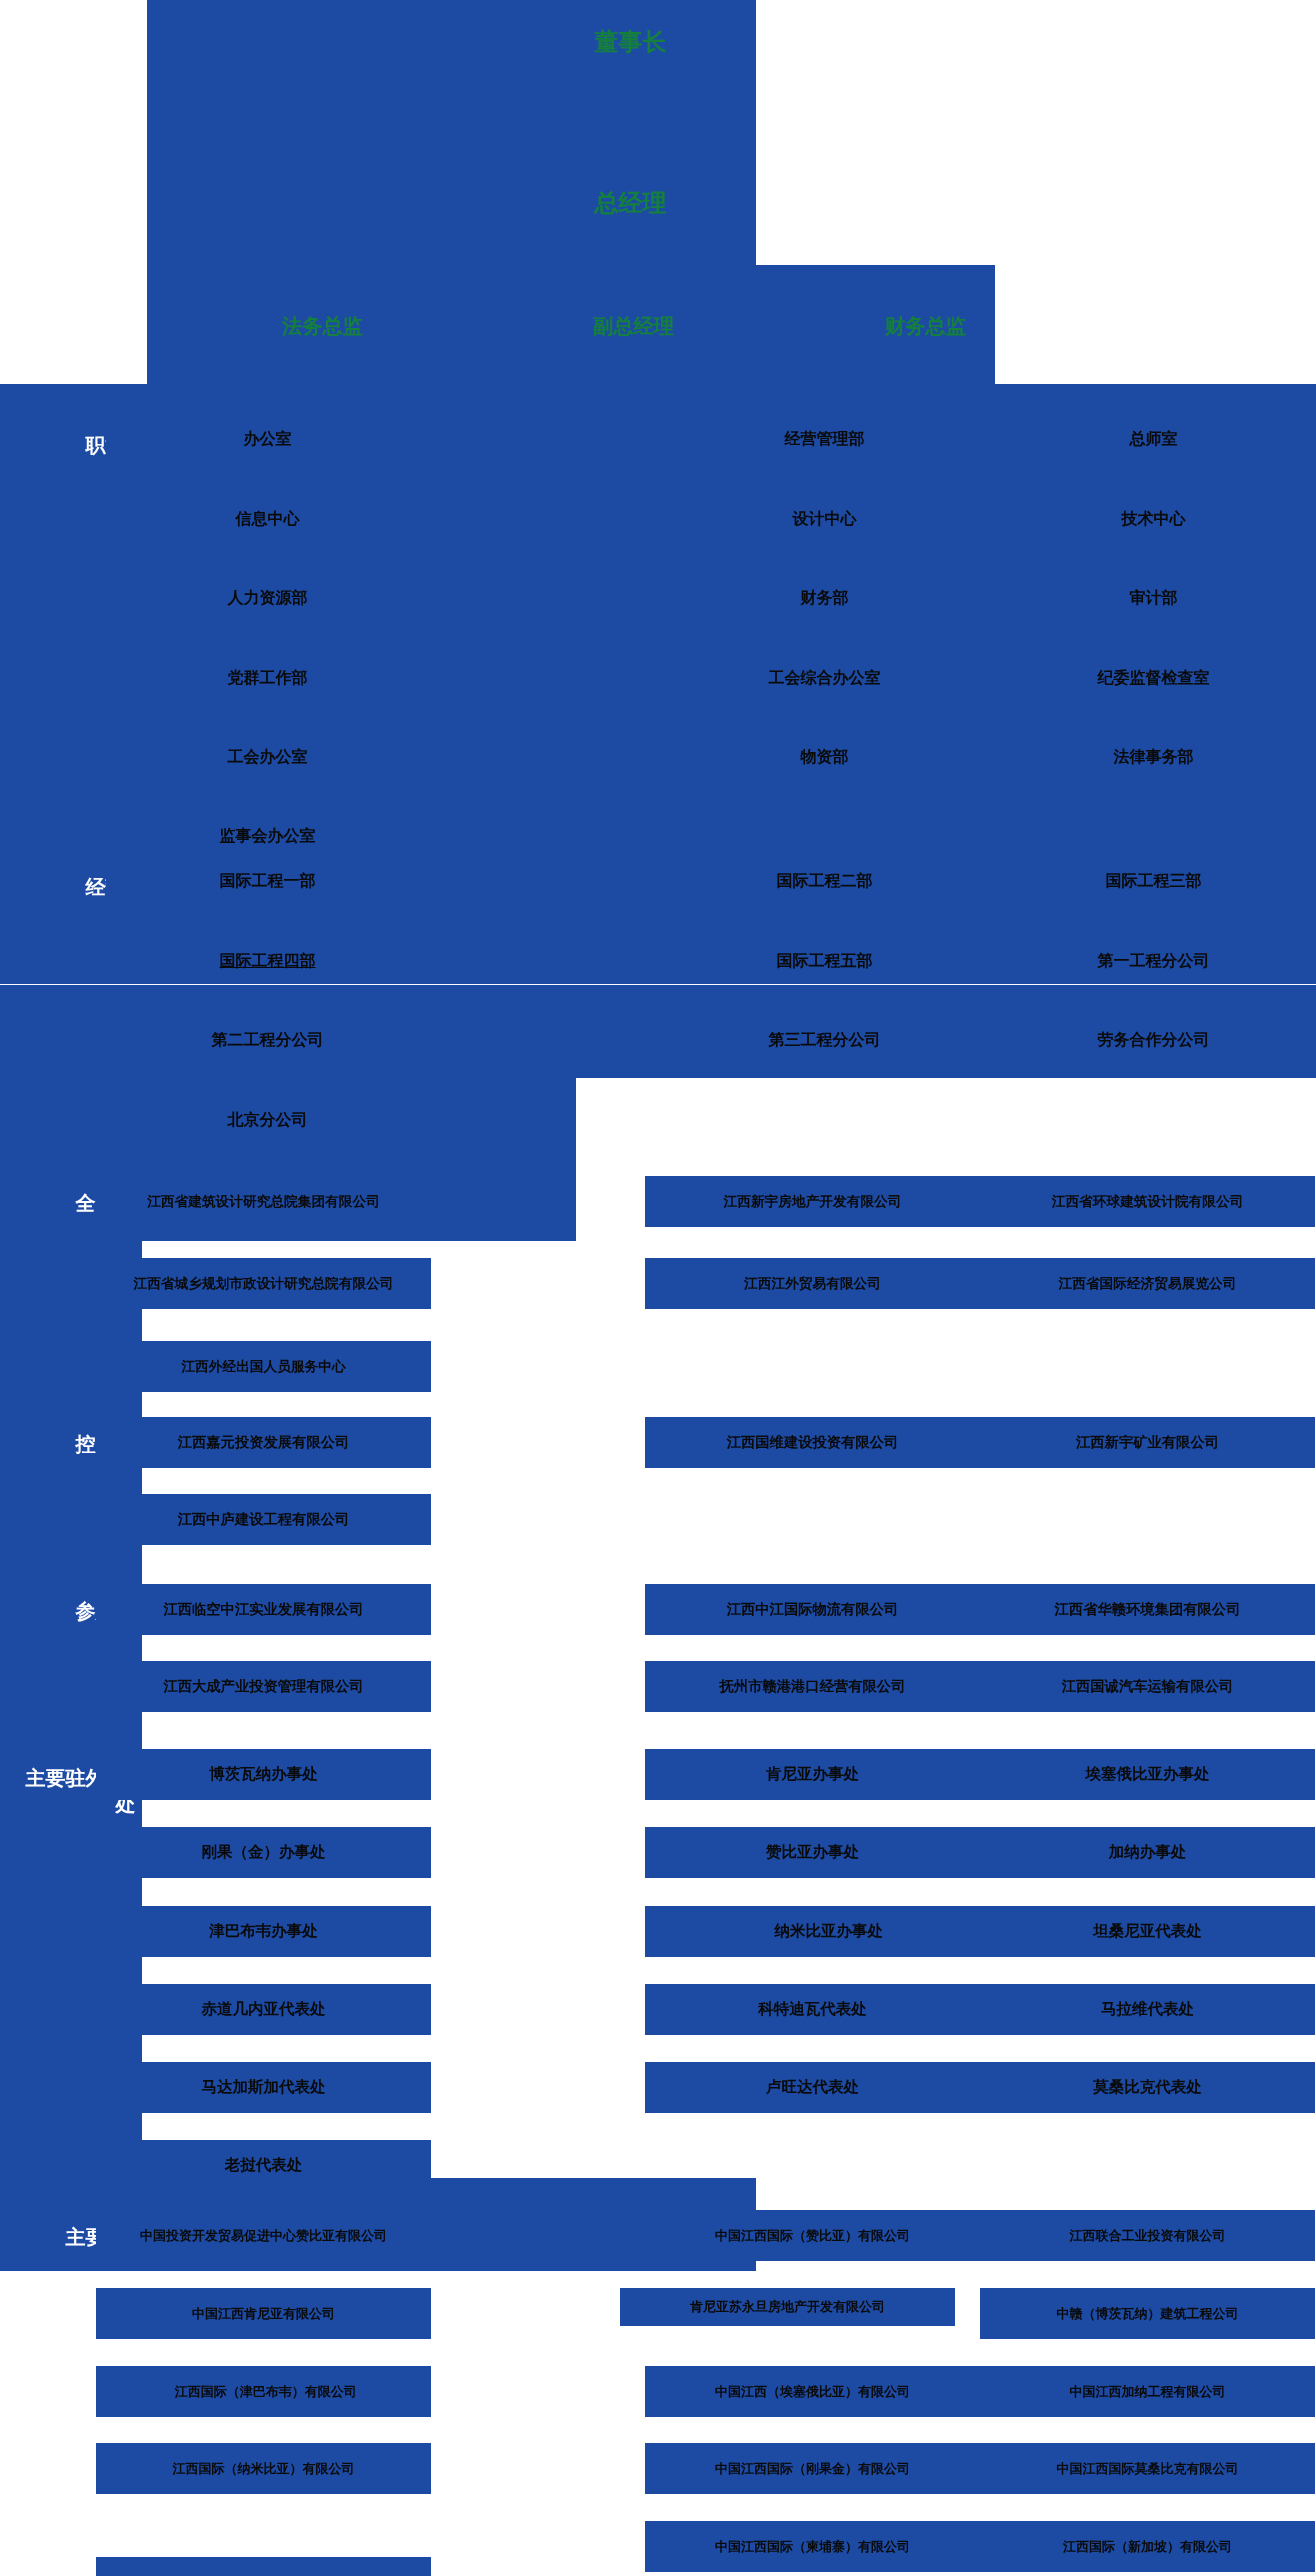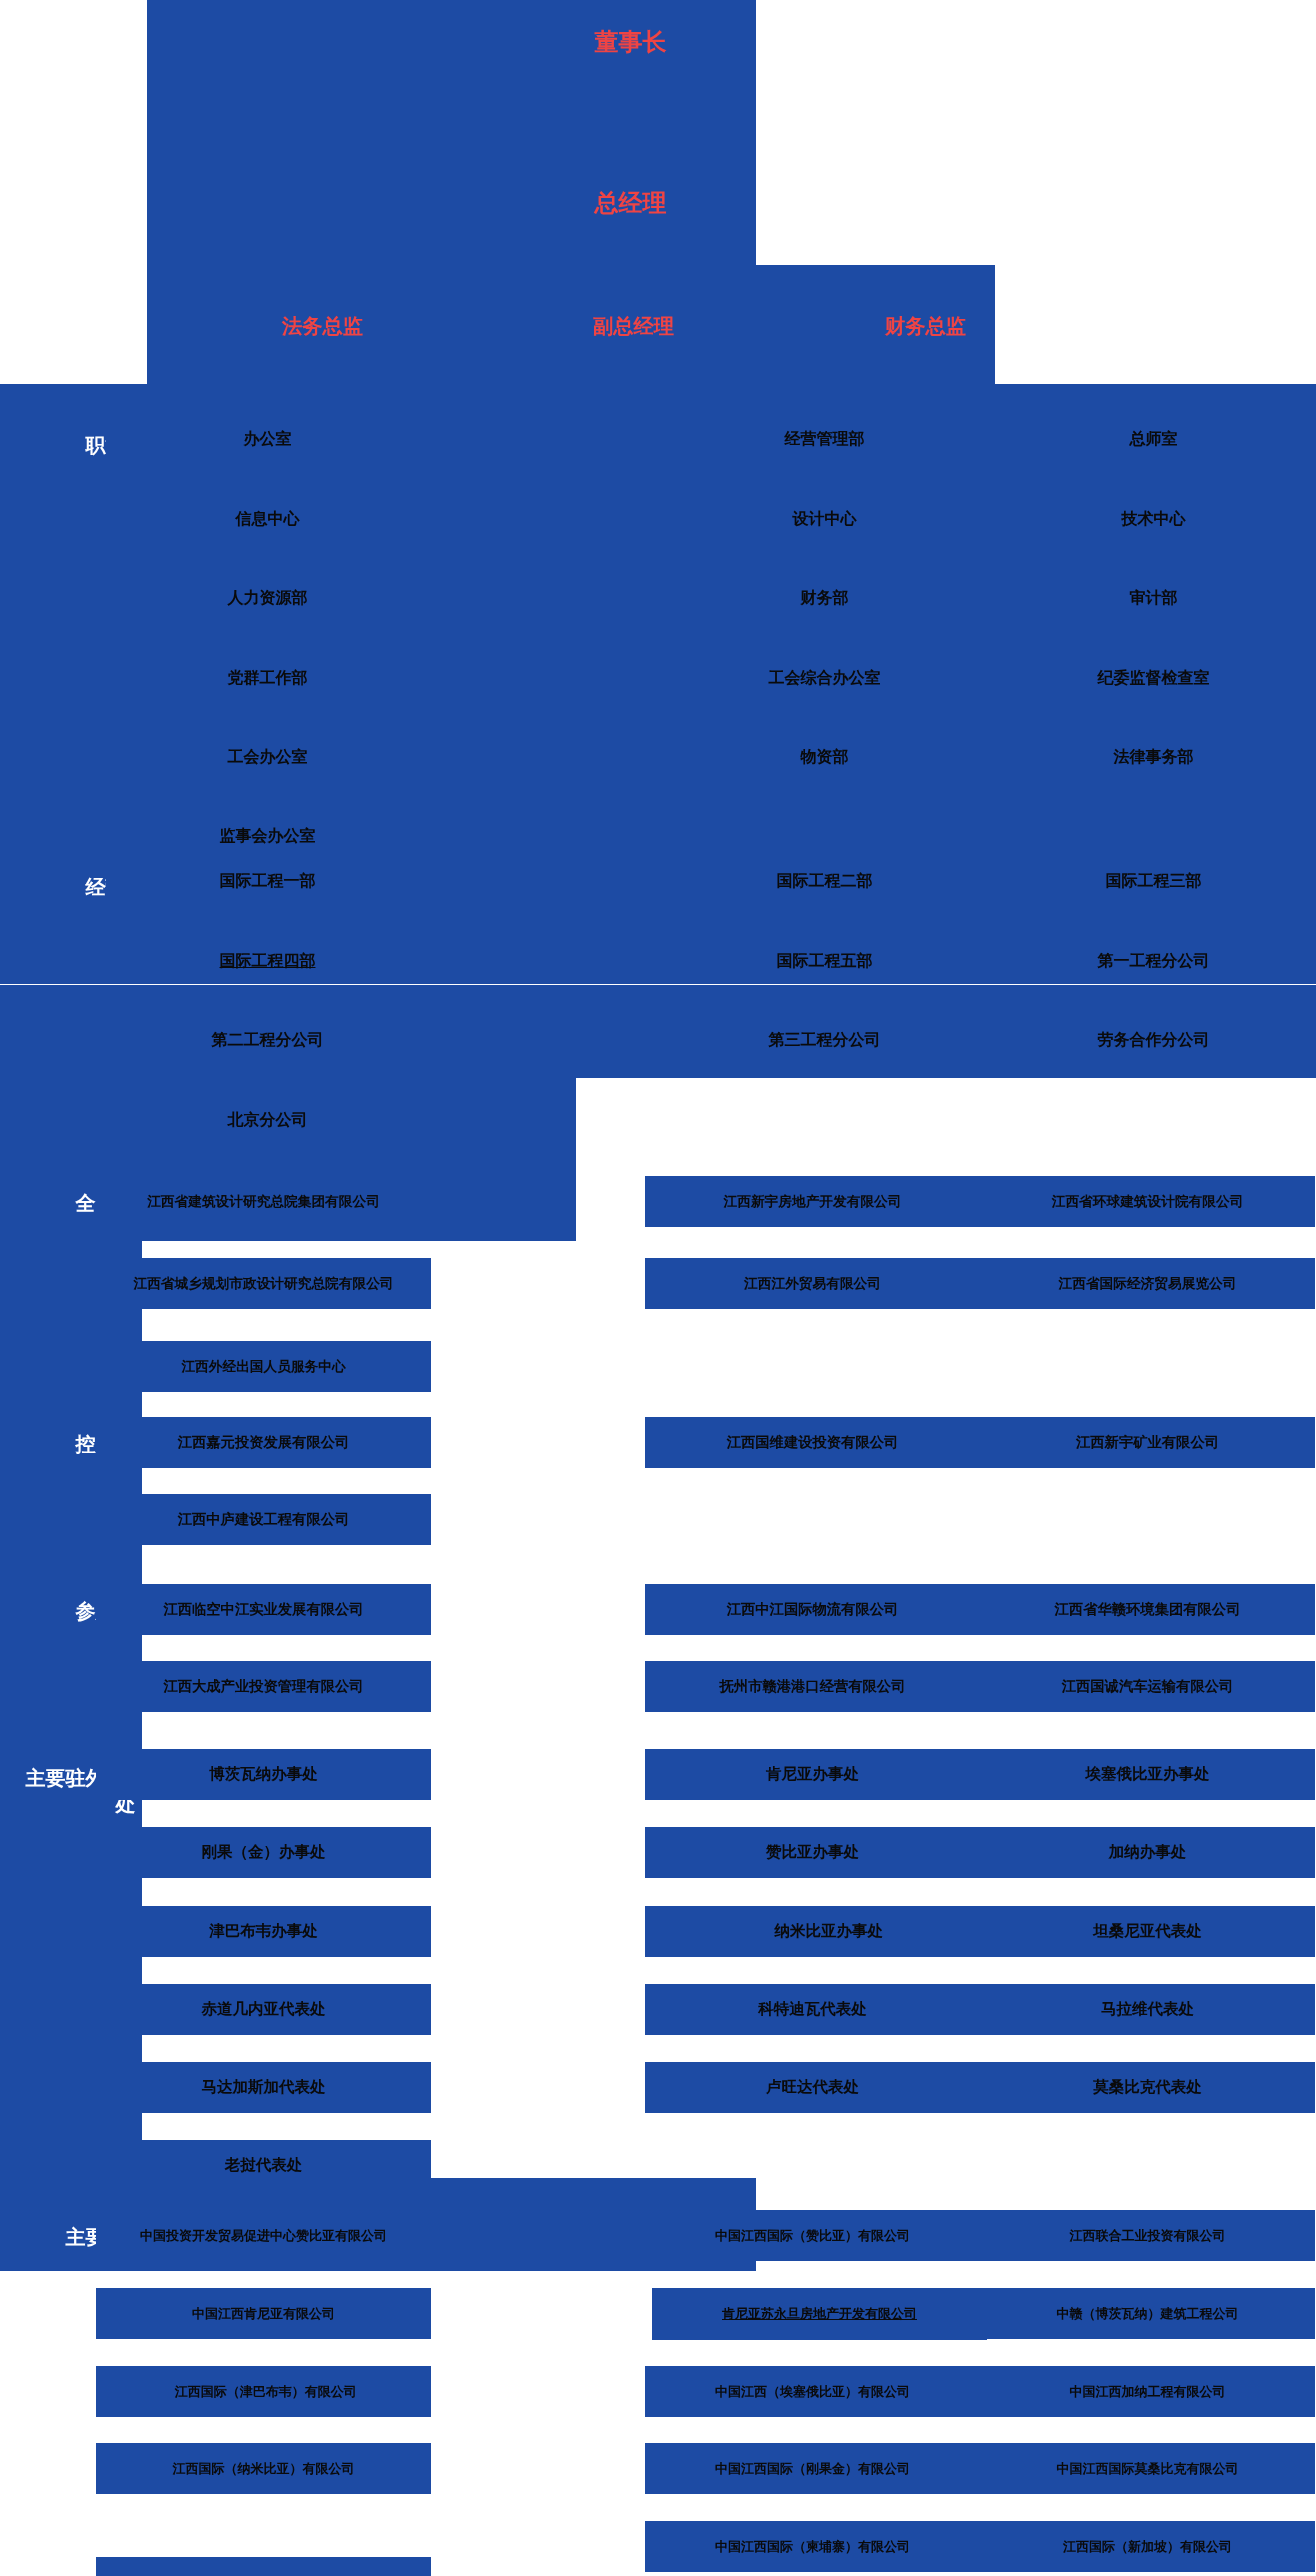--- a/index.html
+++ b/index.html
@@ -4,21 +4,21 @@
 <style>
   html,body{margin:0;padding:0;background:#ffffff;}
   body{font-family:"DejaVu Sans","Liberation Sans",sans-serif;}
   #chart{position:relative;width:1317px;height:2576px;background:#ffffff;overflow:hidden;}
 
   
   .blk{position:absolute;background:#1d4ba4;}
   .node{position:absolute;background:#1d4ba4;color:#0a0a0a;display:flex;align-items:center;
         justify-content:center;text-align:center;font-weight:700;line-height:1.2;
         box-sizing:border-box;padding:1.2px 3.6px;}
-  .topnode{position:absolute;color:#ef4444;display:flex;align-items:center;justify-content:center;
+  .topnode{position:absolute;color:#15803d;display:flex;align-items:center;justify-content:center;
            text-align:center;font-weight:700;}
   .rowlabel{position:absolute;color:#ffffff;display:flex;align-items:center;justify-content:center;
             text-align:center;font-weight:700;line-height:1.3;}
 </style>
 </head>
 <body>
 
 <div id="chart">
 
   <div class="blk" style="left:147px;top:0;width:609px;height:265px;"></div>
@@ -102,21 +102,21 @@
       <div class="node" style="left: 980px; top: 1984px; width: 335px; height: 51px; font-size: 15.5px;">马拉维代表处</div>
       <div class="node" style="left: 96px; top: 2062px; width: 335px; height: 51px; font-size: 15.5px;">马达加斯加代表处</div>
       <div class="node" style="left: 645px; top: 2062px; width: 335px; height: 51px; font-size: 15.5px;">卢旺达代表处</div>
       <div class="node" style="left: 980px; top: 2062px; width: 335px; height: 51px; font-size: 15.5px;">莫桑比克代表处</div>
       <div class="node" style="left: 96px; top: 2140px; width: 335px; height: 51px; font-size: 15.5px;">老挝代表处</div>
       <div class="rowlabel" style="left: 18px; top: 2210px; width: 215px; height: 54px; font-size: 20px;">主要境外企业</div>
       <div class="node" style="left: 96px; top: 2210px; width: 335px; height: 51px; font-size: 13px;">中国投资开发贸易促进中心赞比亚有限公司</div>
       <div class="node" style="left: 645px; top: 2210px; width: 335px; height: 51px; font-size: 13px;">中国江西国际（赞比亚）有限公司</div>
       <div class="node" style="left: 980px; top: 2210px; width: 335px; height: 51px; font-size: 13px;">江西联合工业投资有限公司</div>
       <div class="node" style="left: 96px; top: 2288px; width: 335px; height: 51px; font-size: 13px;">中国江西肯尼亚有限公司</div>
-      <div class="node" style="left: 652px; top: 2288px; width: 335px; height: 52px; font-size: 13px; text-decoration: underline;">肯尼亚苏永旦房地产开发有限公司</div>
+      <div class="node" style="left: 620px; top: 2288px; width: 335px; height: 38px; font-size: 13px;">肯尼亚苏永旦房地产开发有限公司</div>
       <div class="node" style="left: 980px; top: 2288px; width: 335px; height: 51px; font-size: 13px;">中赣（博茨瓦纳）建筑工程公司</div>
       <div class="node" style="left: 96px; top: 2366px; width: 335px; height: 51px; font-size: 13px; padding-left: 8px;">江西国际（津巴布韦）有限公司</div>
       <div class="node" style="left: 645px; top: 2366px; width: 335px; height: 51px; font-size: 13px;">中国江西（埃塞俄比亚）有限公司</div>
       <div class="node" style="left: 980px; top: 2366px; width: 335px; height: 51px; font-size: 13px;">中国江西加纳工程有限公司</div>
       <div class="node" style="left: 96px; top: 2443px; width: 335px; height: 51px; font-size: 13px;">江西国际（纳米比亚）有限公司</div>
       <div class="node" style="left: 645px; top: 2443px; width: 335px; height: 51px; font-size: 13px; text-align: center;">中国江西国际（刚果金）有限公司</div>
       <div class="node" style="left: 980px; top: 2443px; width: 335px; height: 51px; font-size: 13px;">中国江西国际莫桑比克有限公司</div>
       <div class="node" style="left: 96px; top: 2521px; width: 335px; height: 51px; font-size: 13px; margin-top: 36px;">江西国际坦桑尼亚投资有限公司</div>
       <div class="node" style="left: 645px; top: 2521px; width: 335px; height: 51px; font-size: 13px;">中国江西国际（柬埔寨）有限公司</div>
       <div class="node" style="left: 980px; top: 2521px; width: 335px; height: 51px; font-size: 13px;">江西国际（新加坡）有限公司</div>

